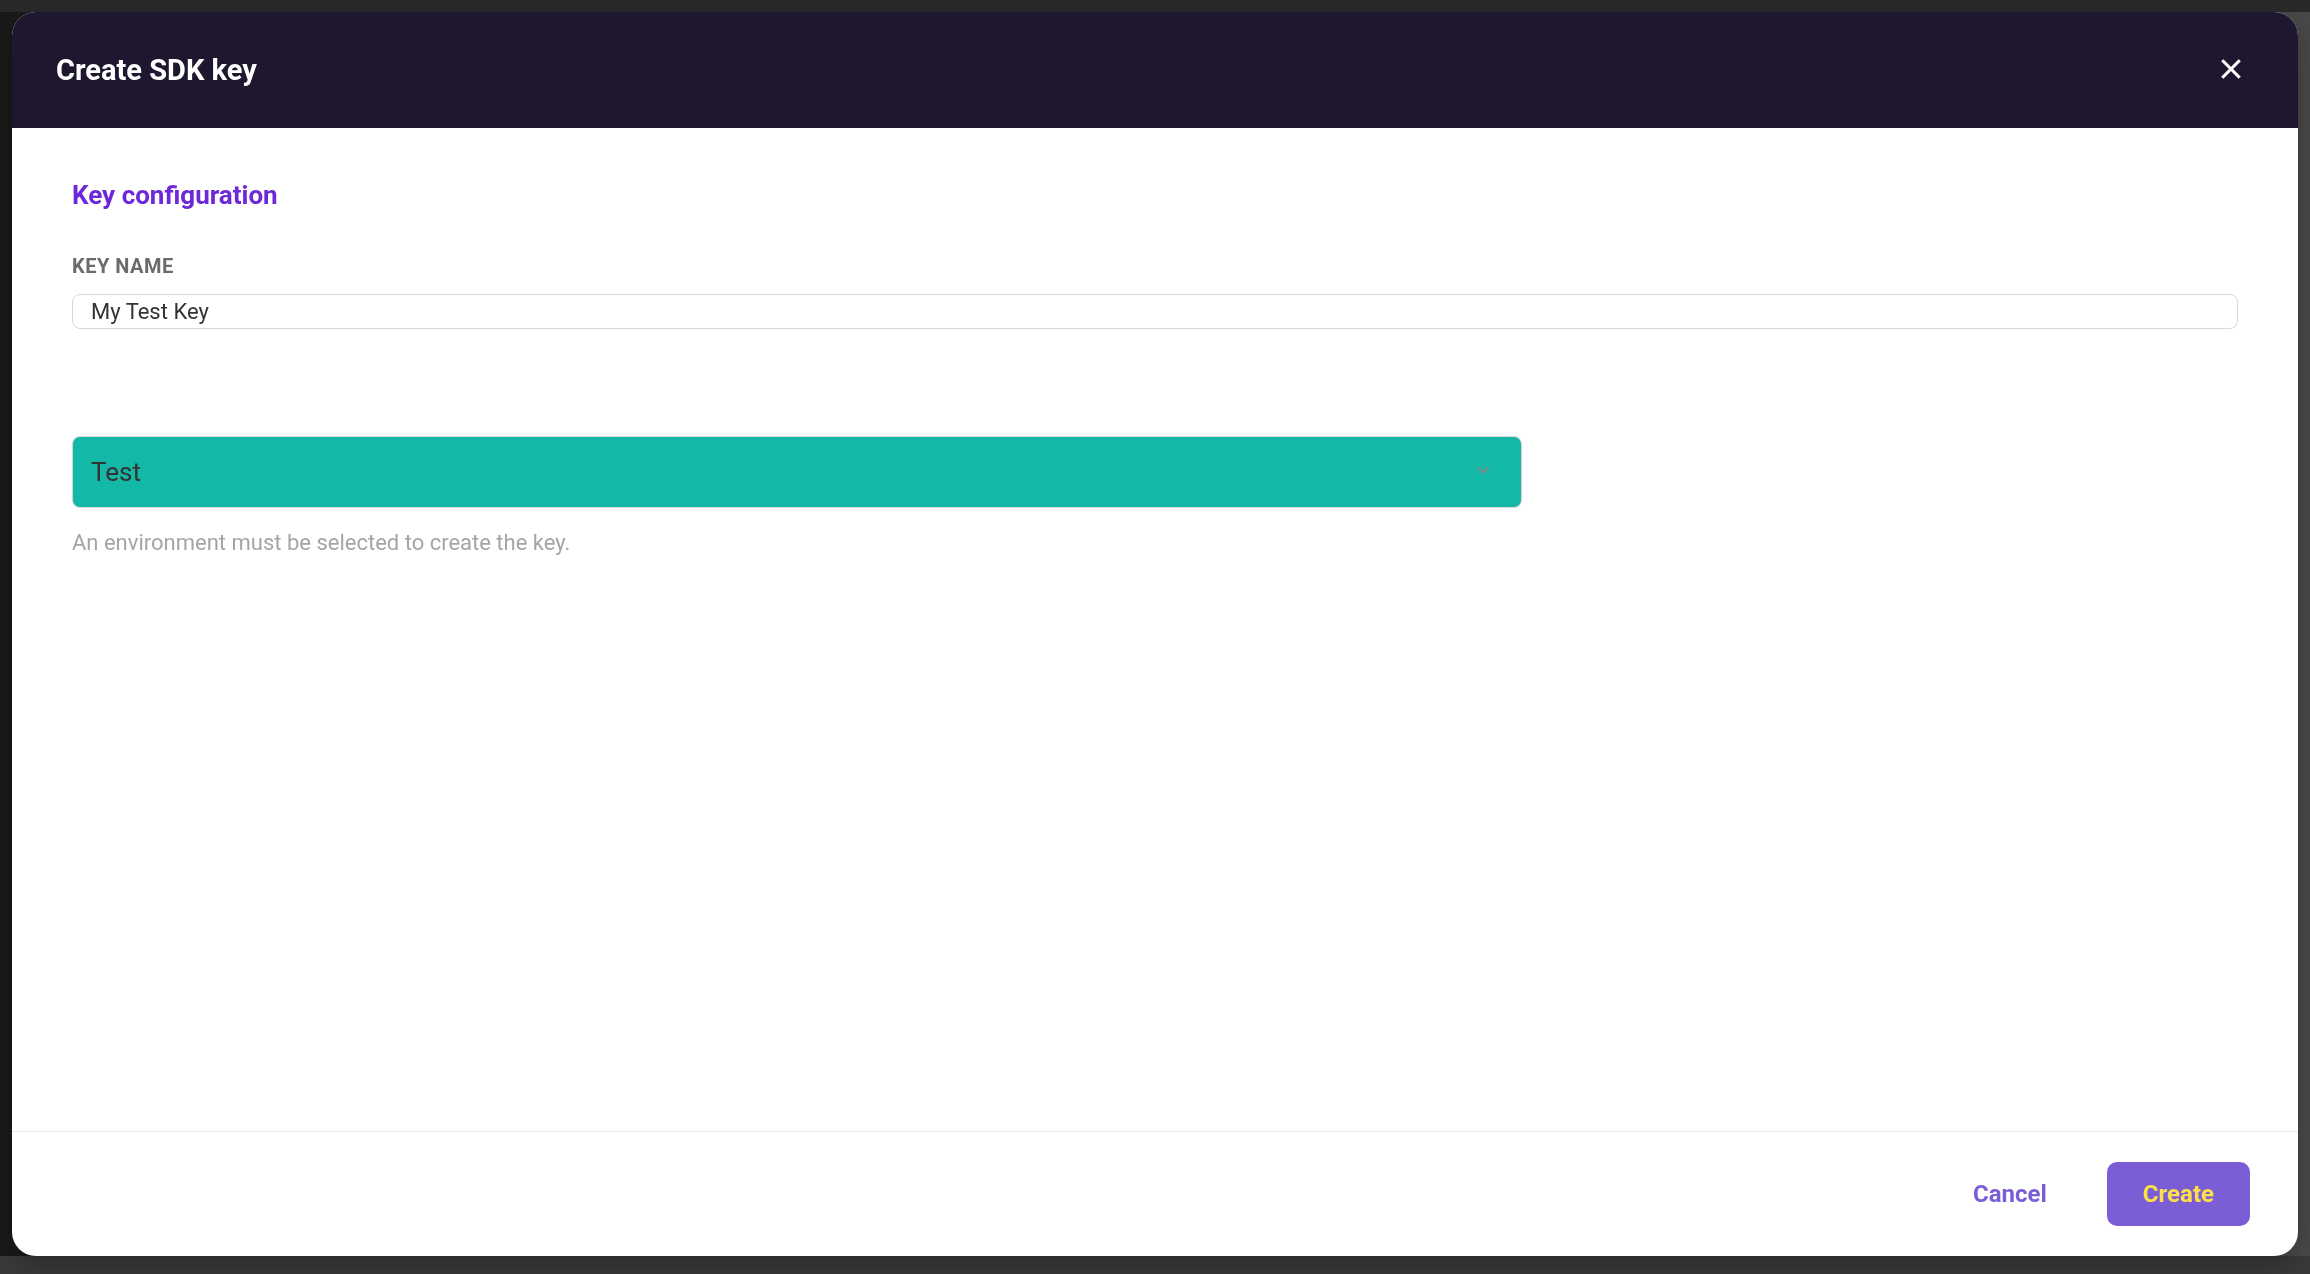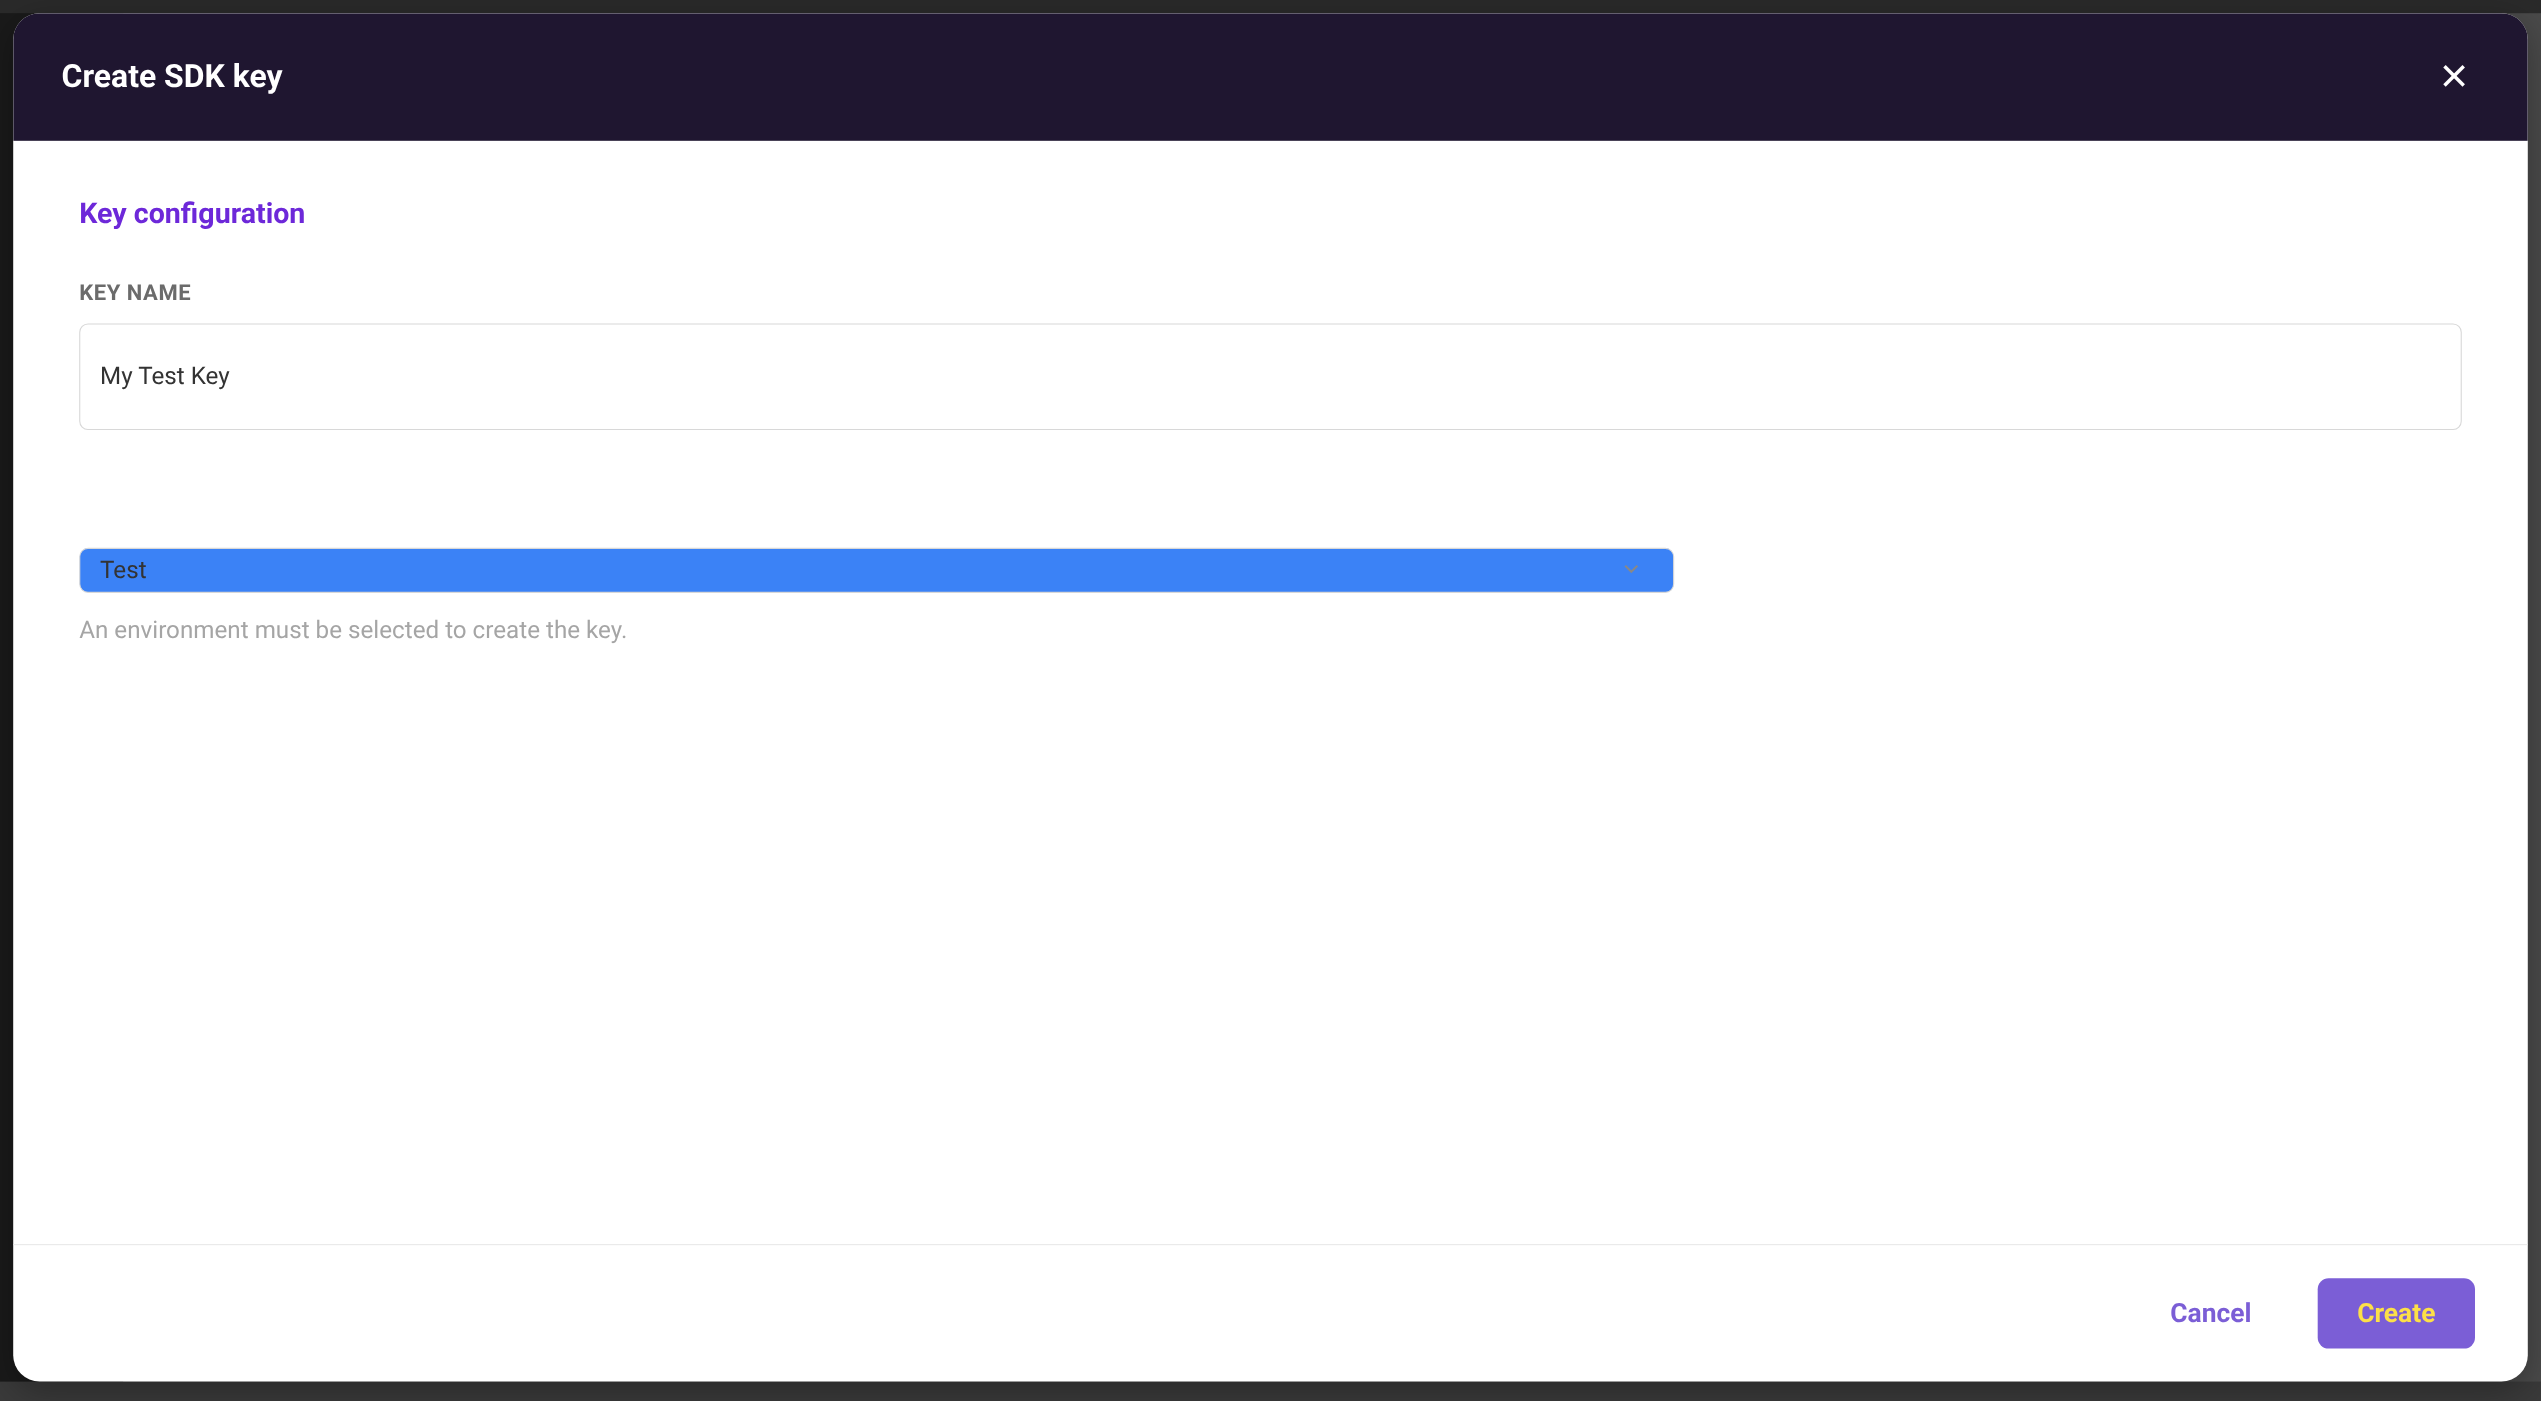--- a/index.html
+++ b/index.html
@@ -106,42 +106,42 @@
     .form-label {
       font-size: 20px;
       font-weight: 700;
       color: #6b6b6b;
       letter-spacing: 0.5px;
       margin-bottom: 16px;
       display: block;
     }
     .text-input {
       width: 100%;
-      padding: 35px 18px;
+      padding: 4px 18px;
       font-size: 22px;
       color: #333333;
       border: 1px solid #d8d8d8;
       border-radius: 8px;
       outline: none;
       font-family: inherit;
     }
     .select-wrapper {
       position: relative;
       width: 1450px;
       max-width: 100%;
     }
     .select-input {
       width: 100%;
-      padding: 7px 18px;
-      font-size: 22px;
+      padding: 20px 18px;
+      font-size: 26px;
       color: #333333;
       border: 1px solid #d8d8d8;
       border-radius: 8px;
       outline: none;
-      background: #3b82f6;
+      background: #14b8a6;
       appearance: none;
       cursor: pointer;
       font-family: inherit;
     }
     .select-chevron {
       position: absolute;
       right: 28px;
       top: 50%;
       transform: translateY(-50%);
       pointer-events: none;

